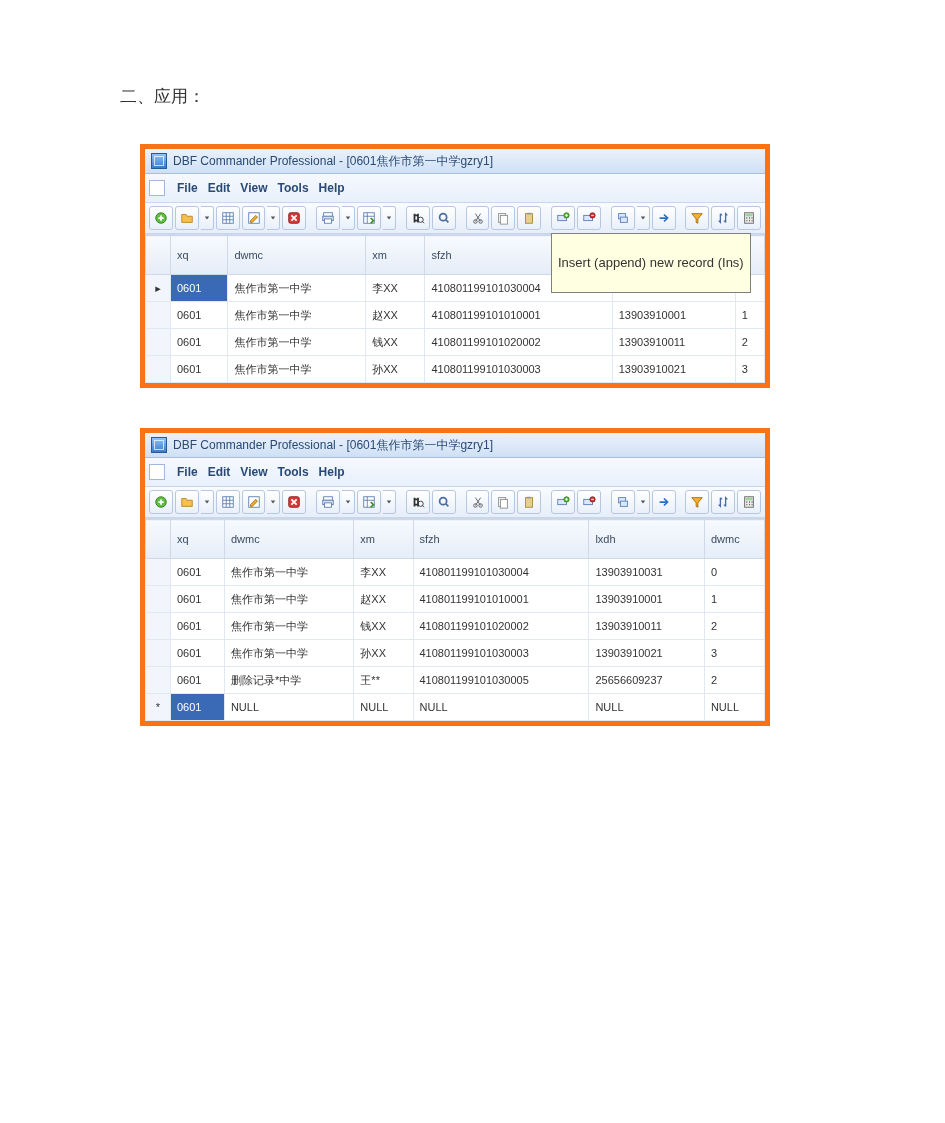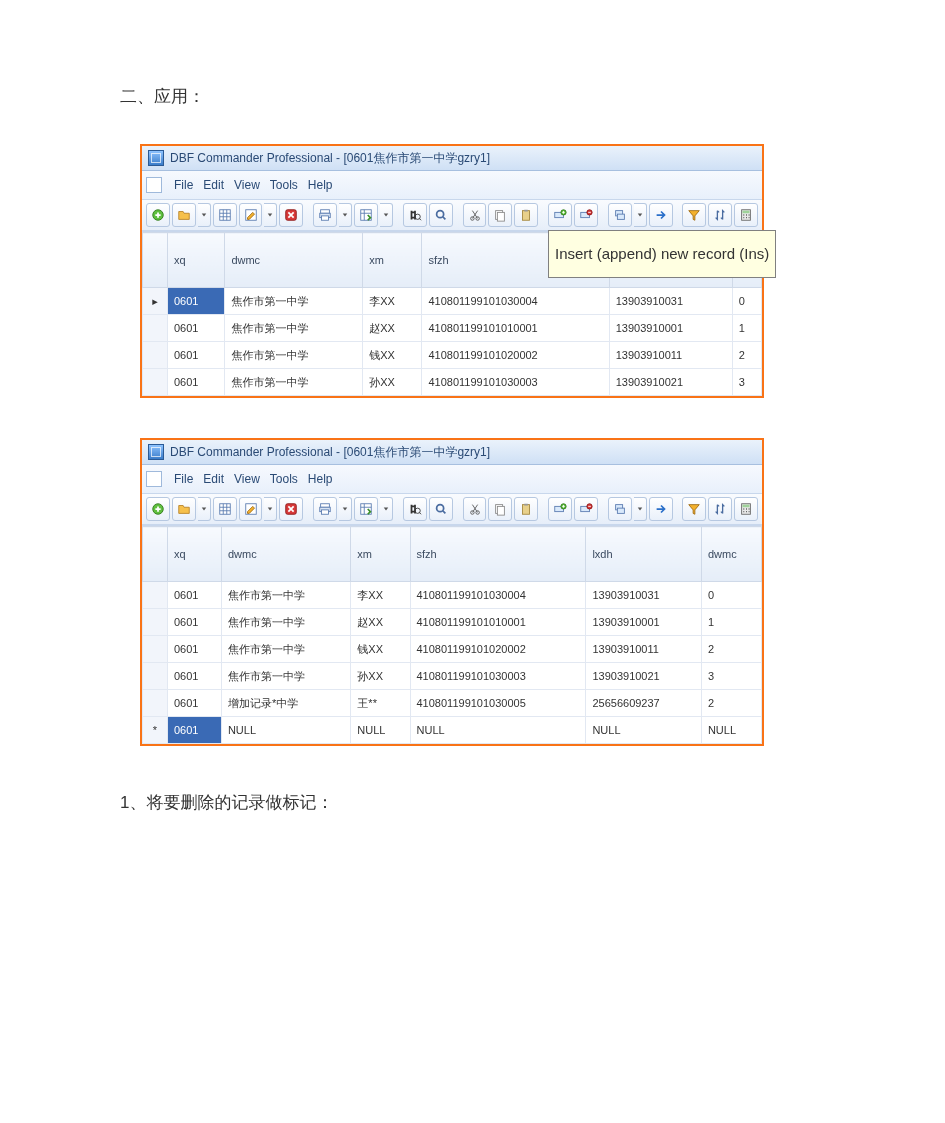--- a/index.html
+++ b/index.html
@@ -38,21 +38,21 @@
   }
   .inline-icon.plus-green::after {
     left:7px; top:1px; width:6px; height:6px;
     background:#fff; border:1px solid #2f7a18; border-radius:50%;
     content:'+'; font-size:8px; line-height:6px; text-align:center; color:#2f7a18; font-weight:bold;
   }
 
   
   .app-window {
     width: 620px;
-    border: 2px solid #f97316;
+    border: 5px solid #f97316;
     font-size: 12px;
     margin: 10px 0 40px 20px;
     background:#fff;
   }
   .window2 { width: 620px; }
   .titlebar {
     height: 24px;
     background: linear-gradient(#eaf2fb,#cfe0f5);
     display:flex; align-items:center;
     padding: 0 6px;
@@ -66,20 +66,21 @@
     position:relative;
   }
   .titlebar .app-icon::after{content:'';position:absolute;inset:2px;border:1px solid rgba(255,255,255,.7);}
   .menubar {
     background: linear-gradient(#f6f9fe,#e8f0fb);
     padding: 2px 4px;
     display:flex; gap:10px;
     border-bottom:1px solid #c8d7ec;
     color:#2a4a75;
     align-items:center;
+    font-weight:bold;
   }
   .menubar .menu-btn-icon{
     width:14px;height:14px;border:1px solid #9fb9db;background:#fff;margin-right:2px;
   }
   .toolbar {
     background: linear-gradient(#f9fbfe,#e6eef9);
     padding: 3px 4px;
     display:flex; align-items:center; gap:2px;
     border-bottom:1px solid #c8d7ec;
     position:relative;
@@ -94,35 +95,35 @@
     position:relative;
   }
   .tbtn svg { width:14px; height:14px; }
   .tbtn.narrow{width:12px;border-left:none;border-radius:0 3px 3px 0;}
   .sep { width:6px; }
   .tooltip {
     position:absolute;
     top: 30px;
     background:#ffffe1;
     border:1px solid #808080;
-    padding:8px 6px;
-    font-size:15px;
+    padding:16px 6px;
+    font-size:13px;
     white-space:nowrap;
     z-index:5;
   }
   .grid {
     border-top:1px solid #c8d7ec;
   }
   .grid table { border-collapse: collapse; width:100%; }
   .grid th {
     background: linear-gradient(#f7fafe,#e5edf8);
     border:1px solid #cfd9e8;
     font-weight:normal;
     text-align:left;
-    padding:16px 6px;
+    padding:8px 6px;
     color:#3a4a60;
     font-size:11px;
   }
   .grid td {
     border:1px solid #e2e8f2;
     padding:2px 6px;
     font-size:11px;
     color:#333;
   }
   .row-ptr {
@@ -572,36 +573,35 @@
               <td class=" ">0601</td>
               <td class=" ">焦作市第一中学</td>
               <td class=" ">孙XX</td>
               <td class=" ">410801199101030003</td>
               <td class=" ">13903910021</td>
               <td class=" ">3</td>
             </tr>
             <tr class="">
               <td class="row-ptr"></td>
               <td class=" ">0601</td>
-              <td class=" ">增加记录*中学</td>
+              <td class=" ">删除记录*中学</td>
               <td class=" ">王**</td>
               <td class=" ">410801199101030005</td>
               <td class=" ">25656609237</td>
               <td class=" ">2</td>
             </tr>
             <tr class="row-star">
               <td class="row-ptr"></td>
               <td class="sel-cell ">0601</td>
               <td class=" null">NULL</td>
               <td class=" null">NULL</td>
               <td class=" null">NULL</td>
               <td class=" null">NULL</td>
               <td class=" null">NULL</td>
             </tr>
           </tbody>
         </table>
     </div>
   </div>
 
 
-  <p class="para">1、将要删除的记录做标记：</p>
 
 </div>
 
 </body></html>

